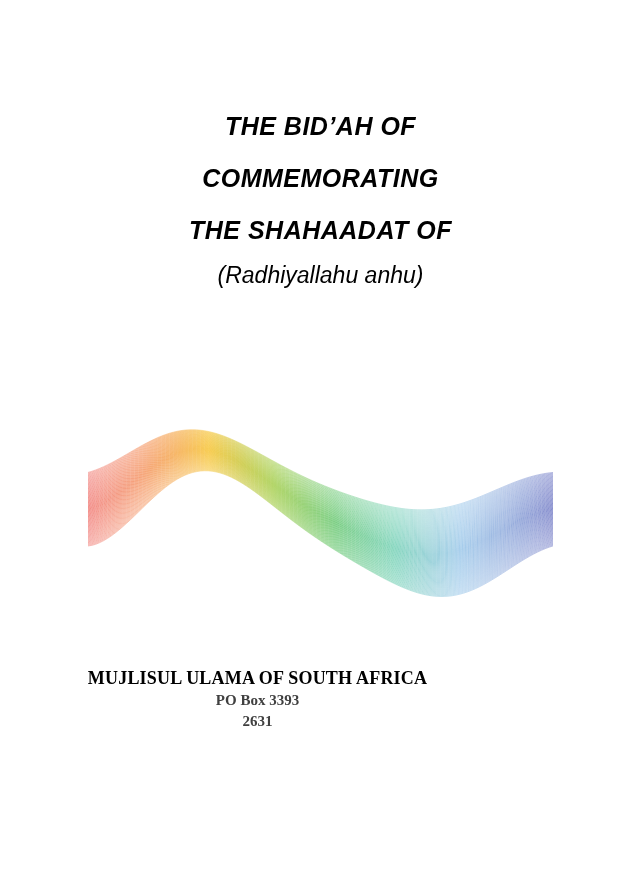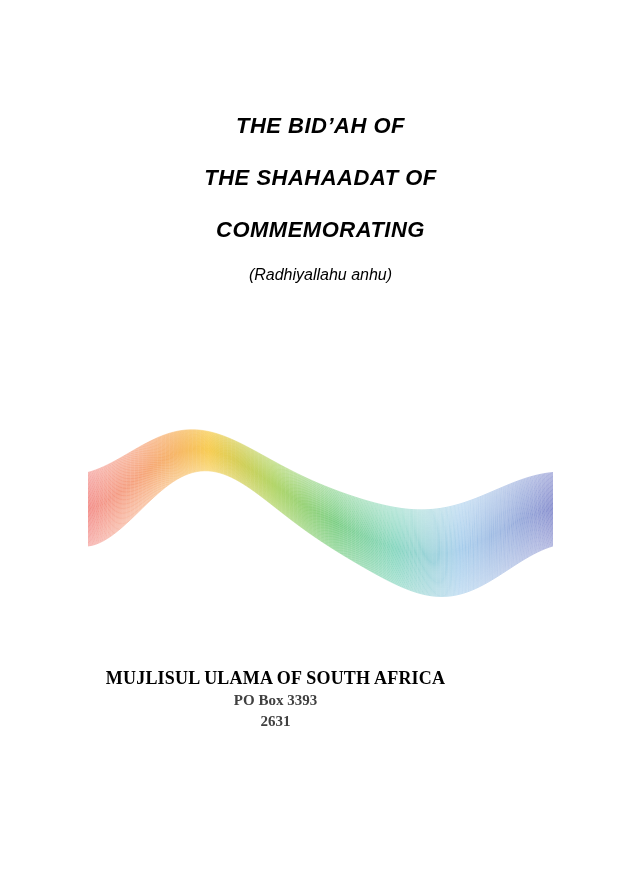--- a/index.html
+++ b/index.html
@@ -26,30 +26,30 @@
     position: absolute;
     top: 100px;
     left: 0;
     width: 641px;
     text-align: center;
   }
   .title-line {
     font-family: "Liberation Sans", sans-serif;
     font-style: italic;
     font-weight: bold;
-    font-size: 22px;
+    font-size: 25px;
     line-height: 52px;
     letter-spacing: 0.5px;
     color: #000000;
     white-space: nowrap;
   }
   .subtitle-line {
     font-family: "Liberation Sans", sans-serif;
     font-style: italic;
-    font-size: 16px;
+    font-size: 23px;
     line-height: 34px;
     color: #000000;
     margin-top: 2px;
   }
 
   
   .artwork {
     position: absolute;
     top: 378px;
     left: 88px;
@@ -62,21 +62,20 @@
     height: 240px;
   }
 
   
   .publisher-block {
     position: absolute;
     top: 666px;
     left: 0;
     width: 515px;
     text-align: center;
-    margin-left: 18px;
   }
   .publisher-name {
     font-family: "Liberation Serif", serif;
     font-weight: bold;
     font-size: 18px;
     line-height: 24px;
     color: #000000;
     letter-spacing: 0.2px;
   }
   .publisher-line {
@@ -87,22 +86,22 @@
     color: #404040;
   }
 </style>
 </head>
 <body>
 
 <div class="page">
 
   <div class="title-block">
     <div class="title-line">THE BID’AH OF</div>
+    <div class="title-line">COMMEMORATING</div>
     <div class="title-line">THE SHAHAADAT OF</div>
-    <div class="title-line">COMMEMORATING</div>
     <div class="subtitle-line">(Radhiyallahu anhu)</div>
   </div>
 
   <div class="artwork">
     <svg viewBox="0 0 465 240" xmlns="http://www.w3.org/2000/svg" aria-hidden="true">
       <defs>
         <linearGradient id="waveGrad" x1="0" y1="0" x2="1" y2="0">
           <stop offset="0.00" stop-color="#e8322a"></stop>
           <stop offset="0.12" stop-color="#f06a20"></stop>
           <stop offset="0.26" stop-color="#f4b80e"></stop>

